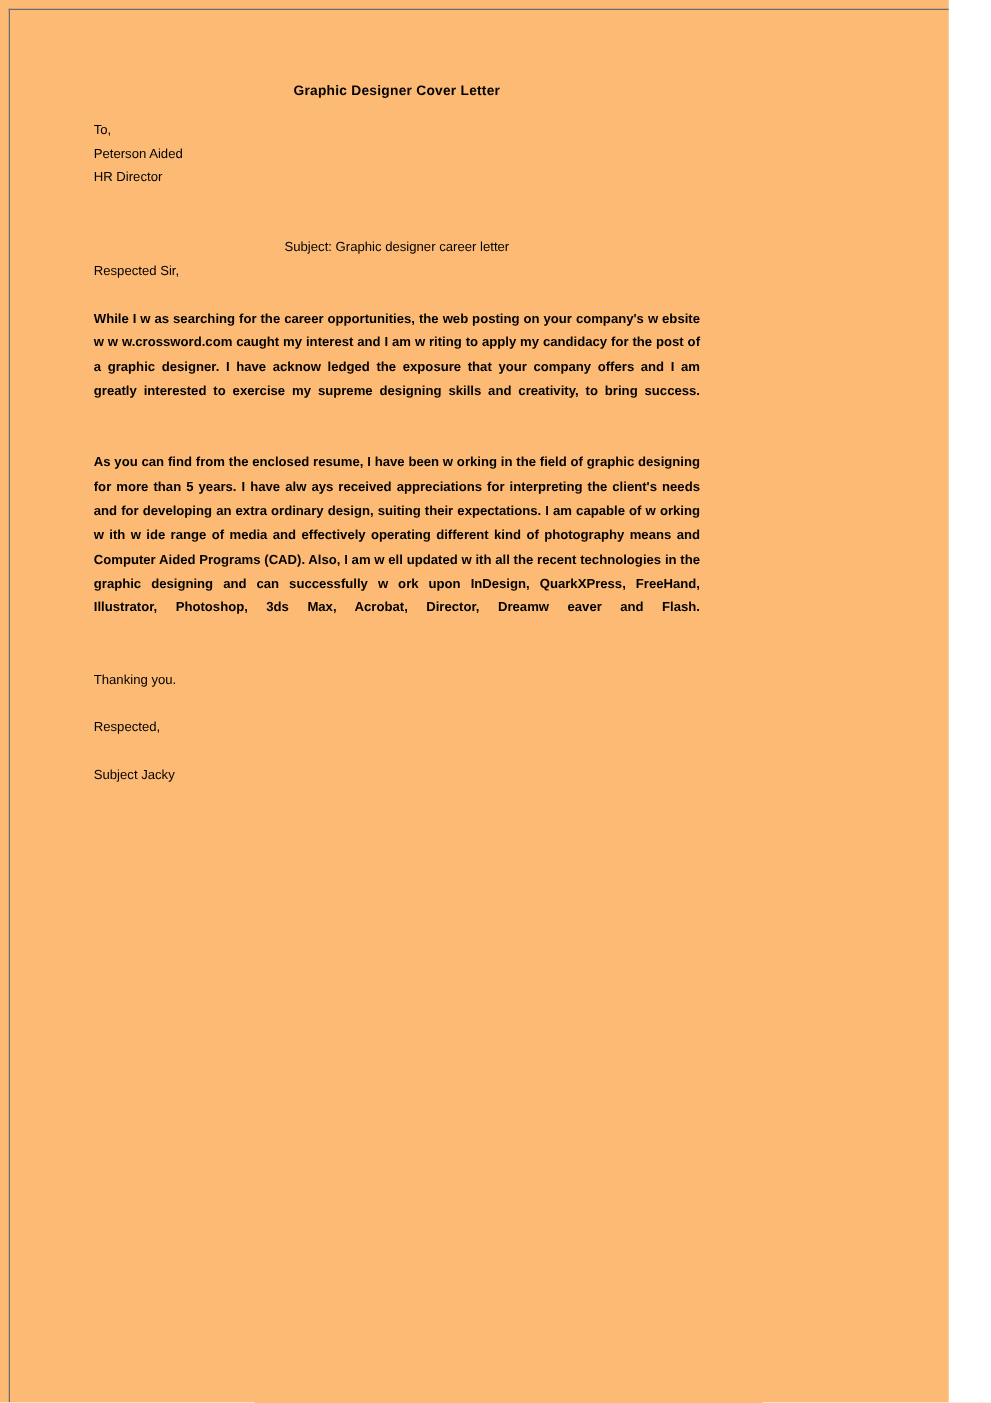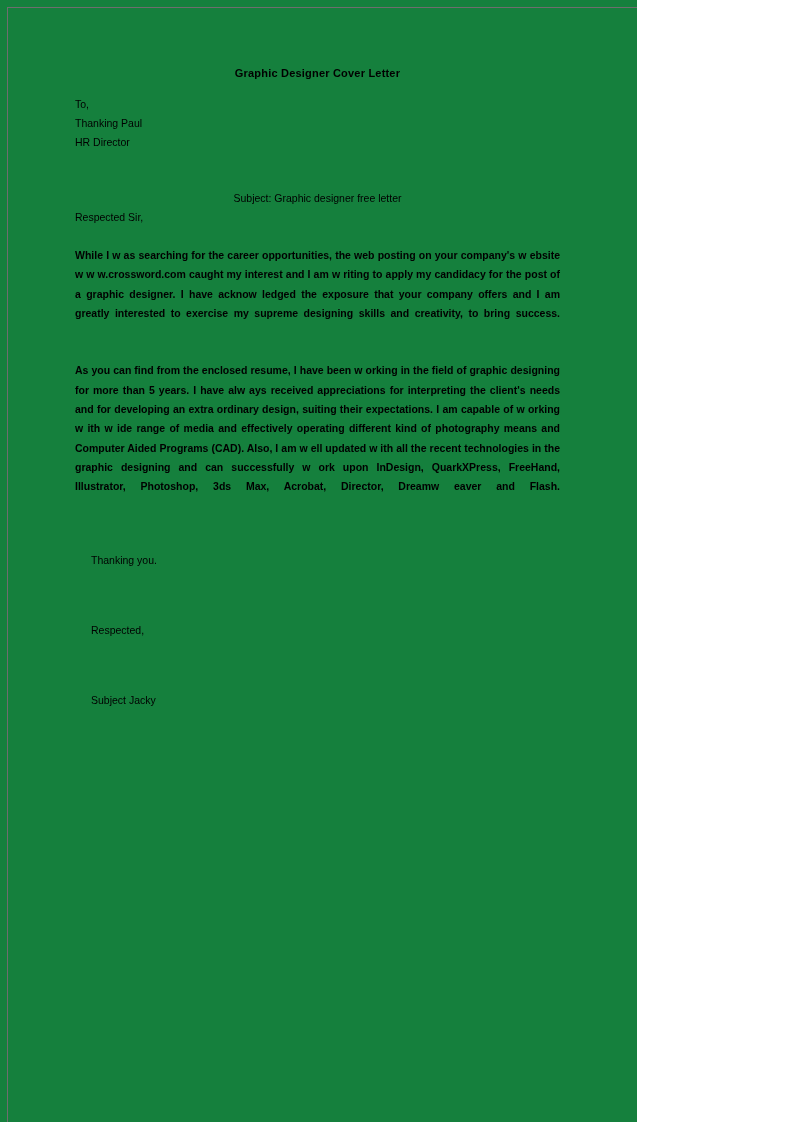--- a/index.html
+++ b/index.html
@@ -9,23 +9,23 @@
     background: #ffffff;
   }
 
   body {
     font-family: "Liberation Sans", sans-serif;
     color: #000000;
   }
 
   .page {
     position: relative;
-    width: 637px;
+    width: 759px;
     height: 1122px;
-    background: #15803d;
+    background: #fdba74;
     box-sizing: border-box;
     overflow: hidden;
   }
 
   
   .frame-top {
     position: absolute;
     left: 7px;
     top: 7px;
     width: 779px;
@@ -100,49 +100,49 @@
     content: "";
     display: inline-block;
     width: 100%;
   }
 
   .para-gap { height: 19px; }
 
   .closing-line {
     font-size: 10.5px;
     line-height: 19px;
-    margin: 16px;
+    margin: 0;
   }
 </style>
 </head>
 <body>
 
 <div class="page">
 
   <div class="frame-top"></div>
   <div class="frame-left"></div>
   <div class="frame-right"></div>
 
   <div class="content">
 
     <div class="doc-title">Graphic Designer Cover Letter</div>
 
     <div class="block">
       <p class="line">To,</p>
-      <p class="line">Thanking Paul</p>
+      <p class="line">Peterson Aided</p>
       <p class="line">HR Director</p>
     </div>
 
     <div class="spacer-sm"></div>
 
 
     <div class="spacer-md"></div>
 
 
-    <p class="subject-line">Subject: Graphic designer free letter</p>
+    <p class="subject-line">Subject: Graphic designer career letter</p>
 
     <p class="line">Respected Sir,</p>
 
     <div class="para-gap"></div>
 
     <p class="para">While I w as searching for the career opportunities, the web posting on your company's w ebsite w w w.crossword.com caught my interest and I am w riting to apply my candidacy for the post of a graphic designer. I have acknow ledged the exposure that your company offers and I am greatly interested to exercise my supreme designing skills and creativity, to bring success.</p>
 
     <div class="para-gap"></div>
 
     <p class="para">As you can find from the enclosed resume, I have been w orking in the field of graphic designing for more than 5 years. I have alw ays received appreciations for interpreting the client's needs and for developing an extra ordinary design, suiting their expectations. I am capable of w orking w ith w ide range of media and effectively operating different kind of photography means and Computer Aided Programs (CAD). Also, I am w ell updated w ith all the recent technologies in the graphic designing and can successfully w ork upon InDesign, QuarkXPress, FreeHand, Illustrator, Photoshop, 3ds Max, Acrobat, Director, Dreamw eaver and Flash.</p>

